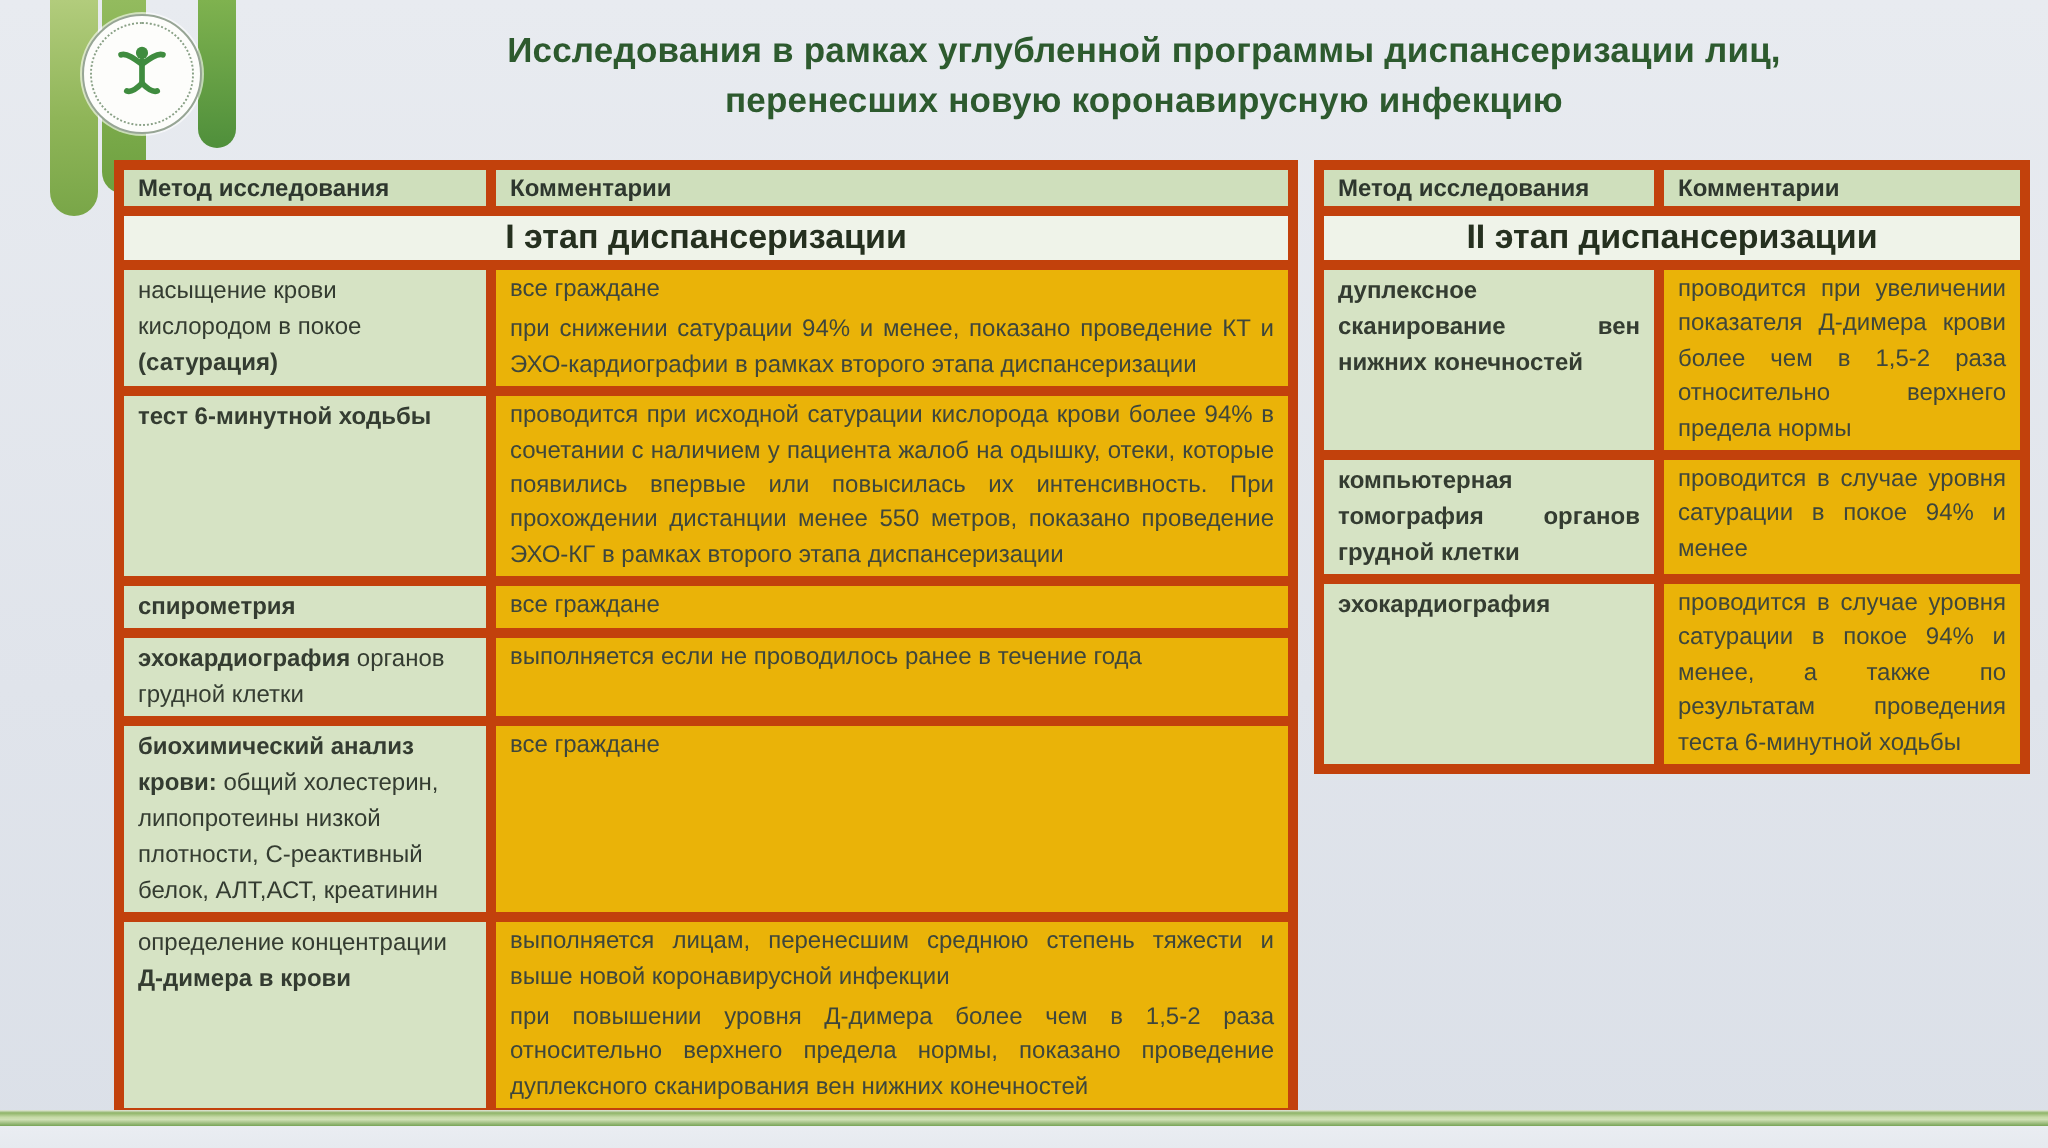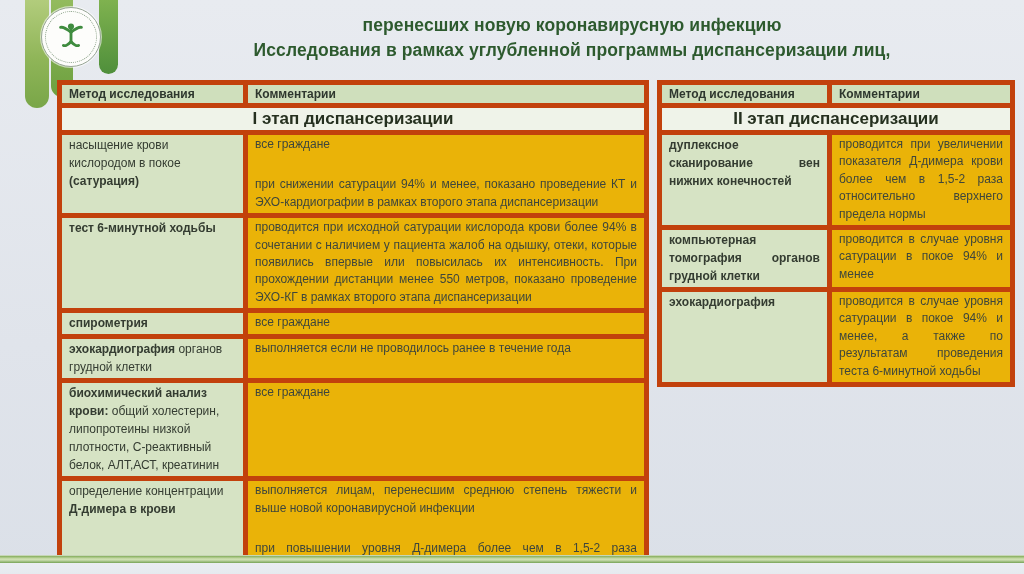--- a/index.html
+++ b/index.html
@@ -42,21 +42,21 @@
     text-align:left;padding-top:2px;
   }
   td.section{
     background:#eff3e9;color:#25301f;font-size:17px;font-weight:bold;
     text-align:center;padding:1px 2px;
   }
   td.method{background:#d6e3c4;color:#343c31;font-size:12px;line-height:1.5;}
   td.method .b{font-weight:bold;}
   td.comments{background:#eab308;color:#3e463c;font-size:12px;line-height:1.45;}
   td.comments p{margin:0;text-align:justify;}
-  td.comments p.c2{margin-top:23px;}
+  td.comments p.c2{margin-top:3px;}
   .t2 td.method{text-align:justify;}
   .t2 td.comments p{text-align:justify;}
 
   
   .rh18{height:18px;} .rh21{height:21px;}
   .rh62{height:62px;} .rh87{height:87px;} .rh20{height:20px;}
   .rh43{height:43px;} .rh42{height:42px;} .rh71{height:71px;} .rh93{height:93px;}
   .rh95{height:71px;} .rh55{height:55px;} .rh77{height:77px;}
 
   
@@ -87,22 +87,22 @@
           <path d="M20 17 C16 14 12 11 9 12"></path>
           <path d="M20 17 C24 14 28 11 31 12"></path>
           <path d="M20 27 C17 30 14 32 12 31"></path>
           <path d="M20 27 C23 30 26 32 28 31"></path>
         </g>
       </svg>
     </span>
   </div>
 
   <div class="title">
+    <div>Исследования в рамках углубленной программы диспансеризации лиц,</div>
     <div>перенесших новую коронавирусную инфекцию</div>
-    <div>Исследования в рамках углубленной программы диспансеризации лиц,</div>
   </div>
 
   <table class="t1">
     <colgroup>
         <col style="width:186px">
         <col style="width:401px">
       </colgroup>
     <tbody>
         <tr class="rh18">
       <th class="colhead">Метод исследования</th>

